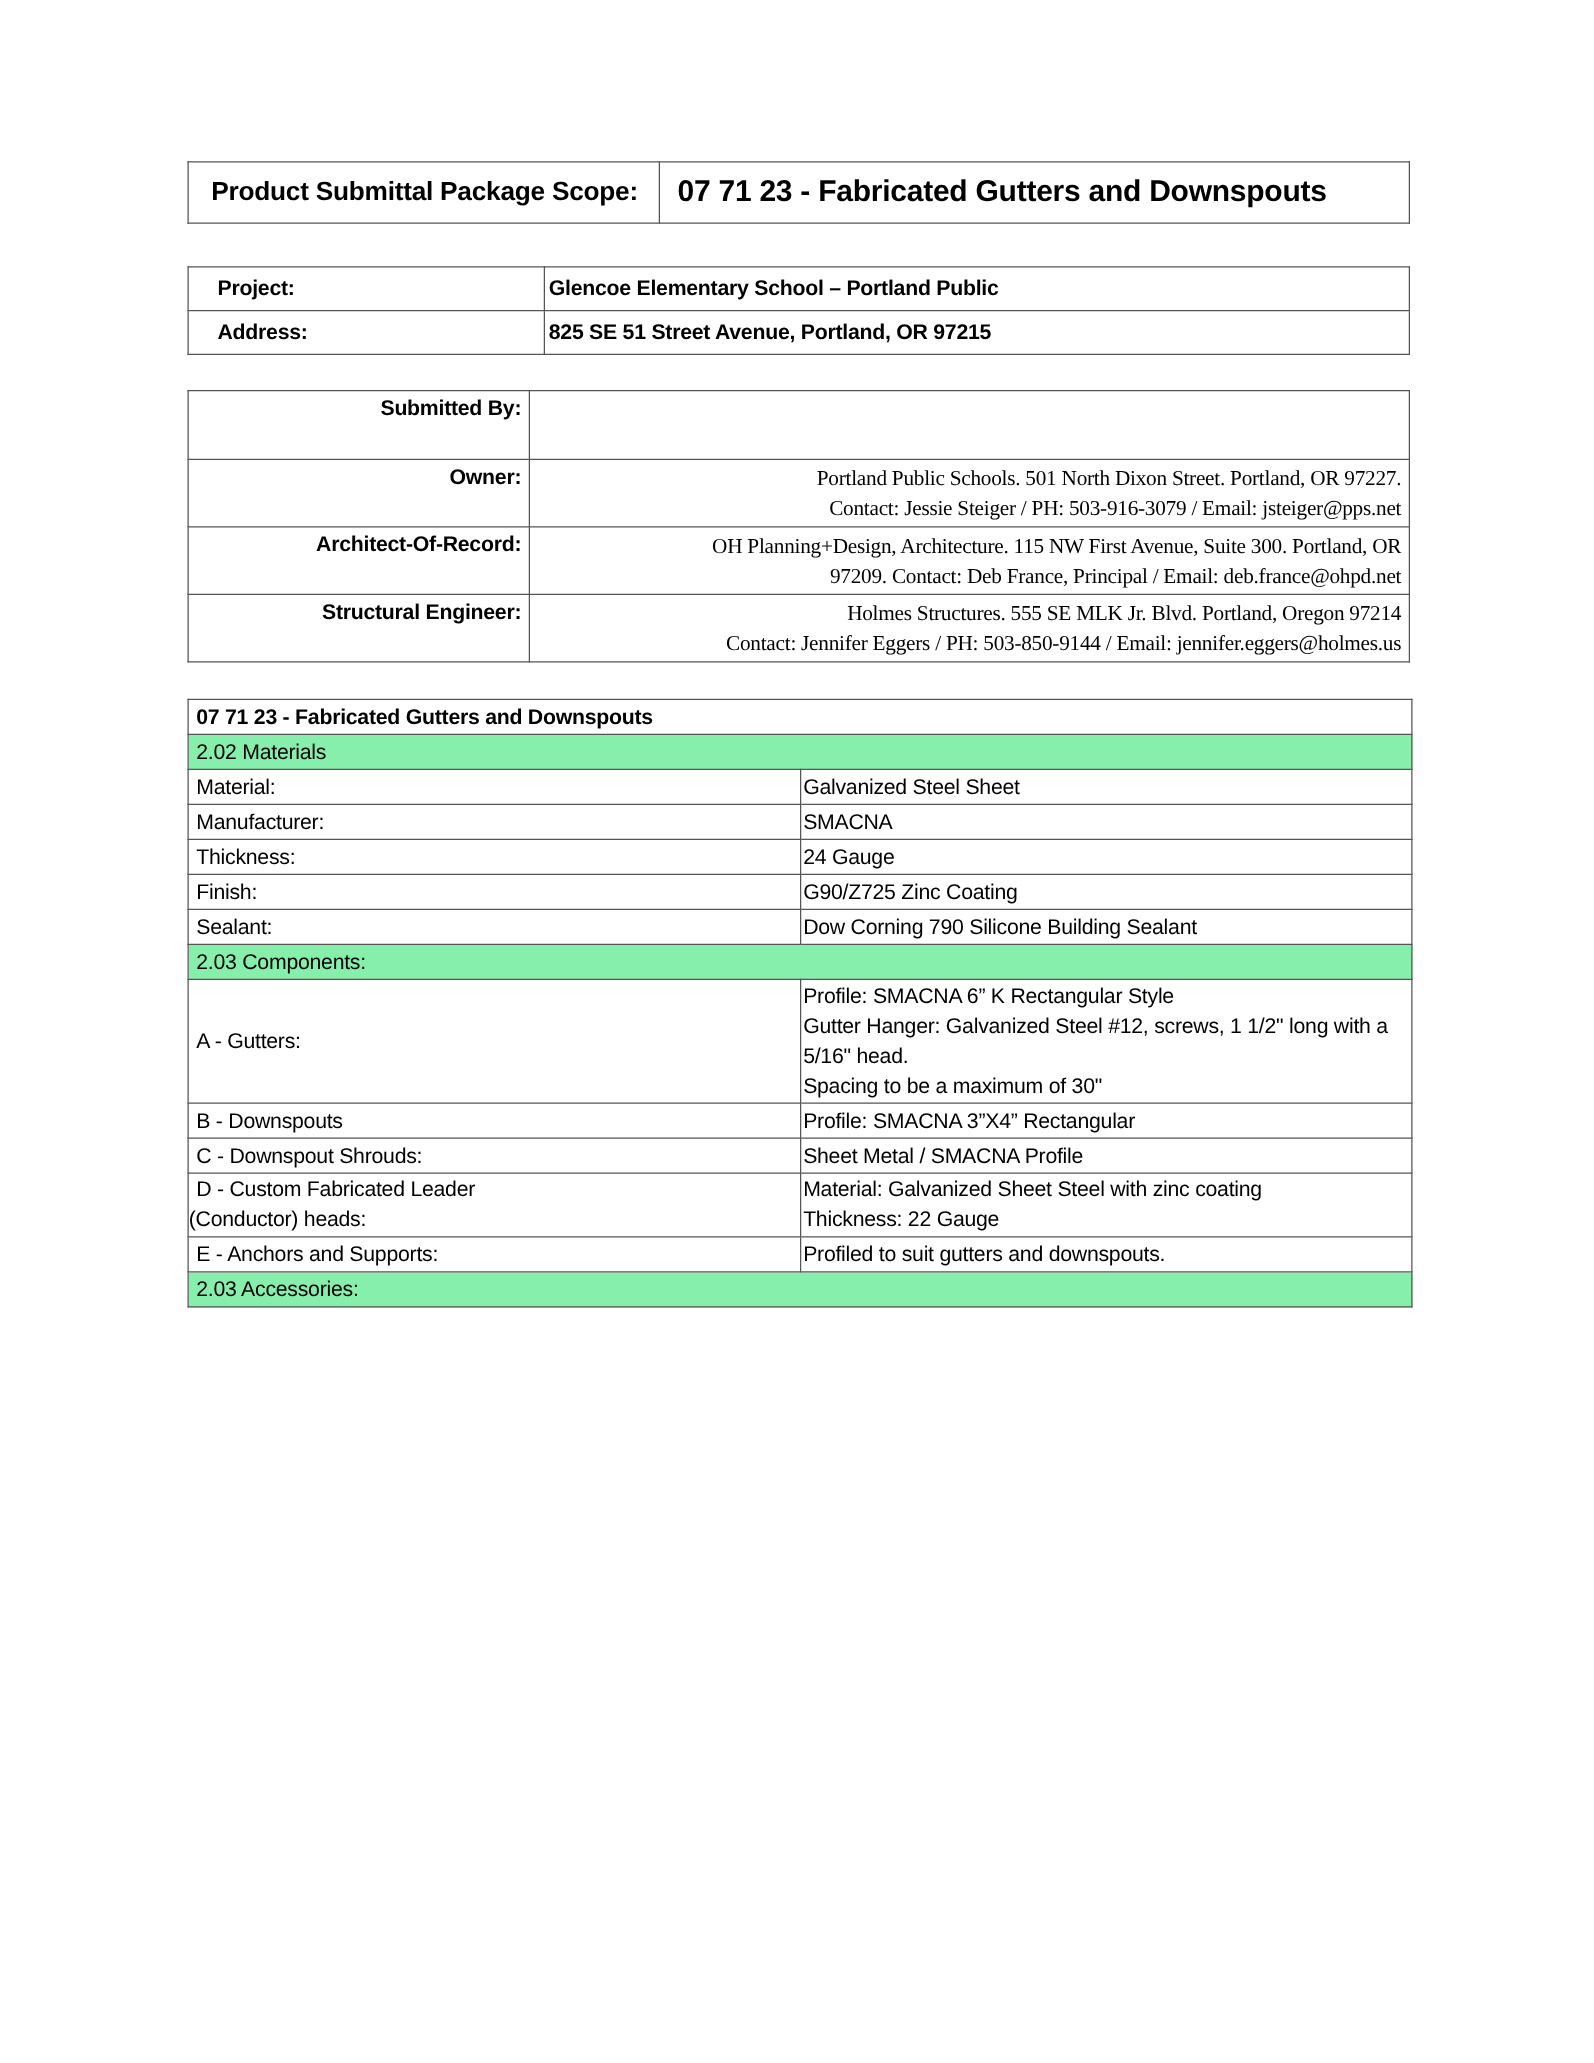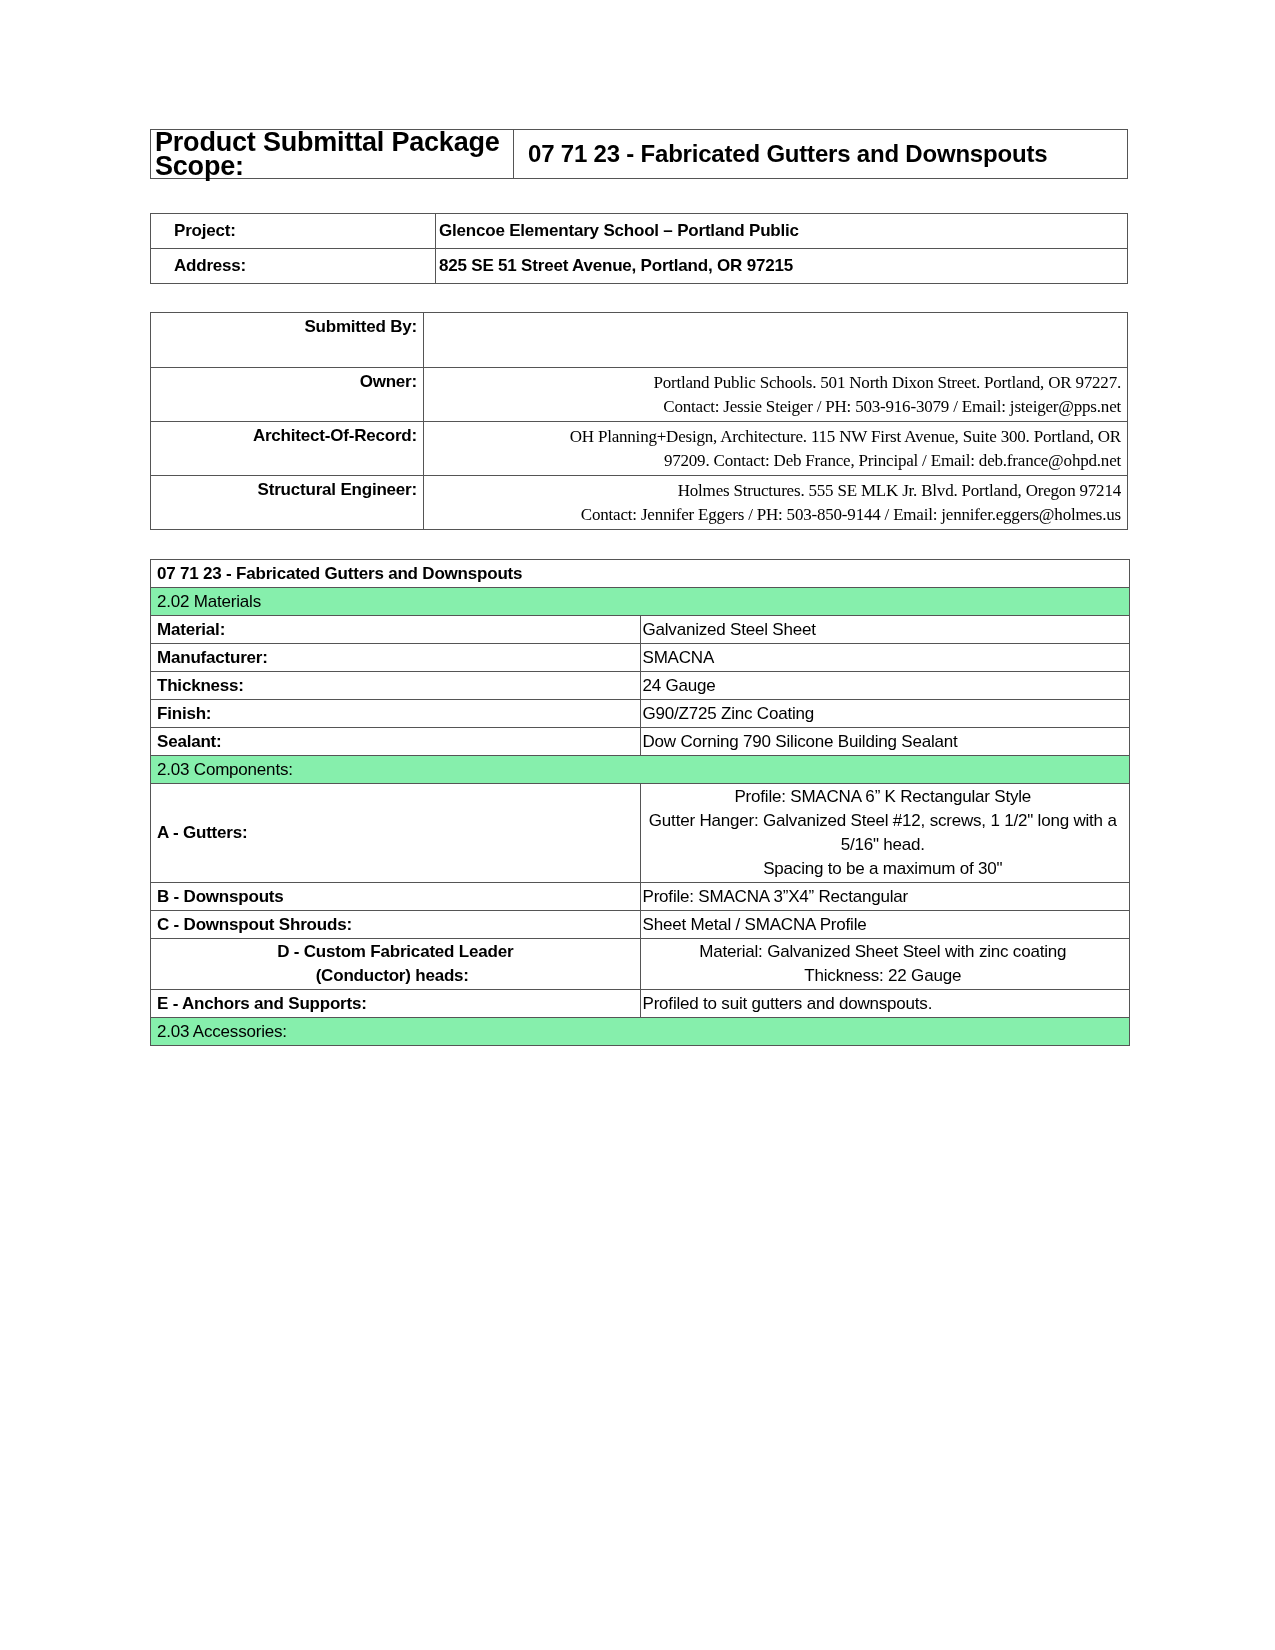--- a/index.html
+++ b/index.html
@@ -2,39 +2,39 @@
 <html><head>
   <meta charset="utf-8">
   <style>
     html, body { margin:0; padding:0; background:#ffffff; }
     body { width:1275px; height:1650px; position:relative; font-family:"Liberation Sans", sans-serif; color:#000; }
     .cond { font-family:"Liberation Sans Narrow","Liberation Sans", sans-serif; }
     table { border-collapse:collapse; position:absolute; left:150px; table-layout:fixed; }
     td { border:1.5px solid #555; vertical-align:middle; padding:0 6px; font-size:17px; line-height:24px; letter-spacing:-0.2px; }
     #scope { top:129px; width:978px; }
     #scope td { height:48px; font-weight:bold; font-size:22px; }
-    #scope td.l { width:352px; padding-left:4px; font-size:27px; }
+    #scope td.l { width:352px; padding-left:18px; font-size:21px; }
     #scope td.r { padding-left:14px; font-size:24px; }
     #proj { top:213px; width:978px; }
     #proj td { height:34px; font-weight:bold; }
     #proj td.l { width:255px; padding-left:23px; }
     #proj td.r { padding-left:3px; }
     #contacts { top:312px; width:978px;text-align:right; }
     #contacts td.l { width:260px; font-weight:bold; padding-left:2px; vertical-align:top; padding-top:2px; }
     #contacts td.r { padding-left:2px;font-family:Liberation Serif, serif; }
     #contacts tr.sub td { height:52px; vertical-align:top; padding-top:2px; }
     #contacts tr.sub td.l { padding-left:6px; }
     #contacts tr.row td { height:51px; }
     #spec { top:559px; width:980px; }
     #spec td { height:27px; }
-    #spec td.l { width:261px; padding-left:6px;font-weight:bold; }
+    #spec td.l { width:261px; padding-left:6px; }
     #spec td.r { padding-left:2px;margin-top:44px; }
     #spec tr.title td { font-weight:bold; padding-left:6px; }
     #spec tr.sect td { background:#86efac; padding-left:6px; }
-    #spec td.multi { padding-top:1px; padding-bottom:1px;text-align:center; }
+    #spec td.multi { padding-top:1px; padding-bottom:1px; }
     #spec td.top { vertical-align:top; padding-top:2px; }
     .line { display:block; }
   </style>
 </head>
 <body>
 
 <table id="scope">
   <tbody>
       <tr>
     <td class="l cond">Product Submittal Package Scope:</td>

